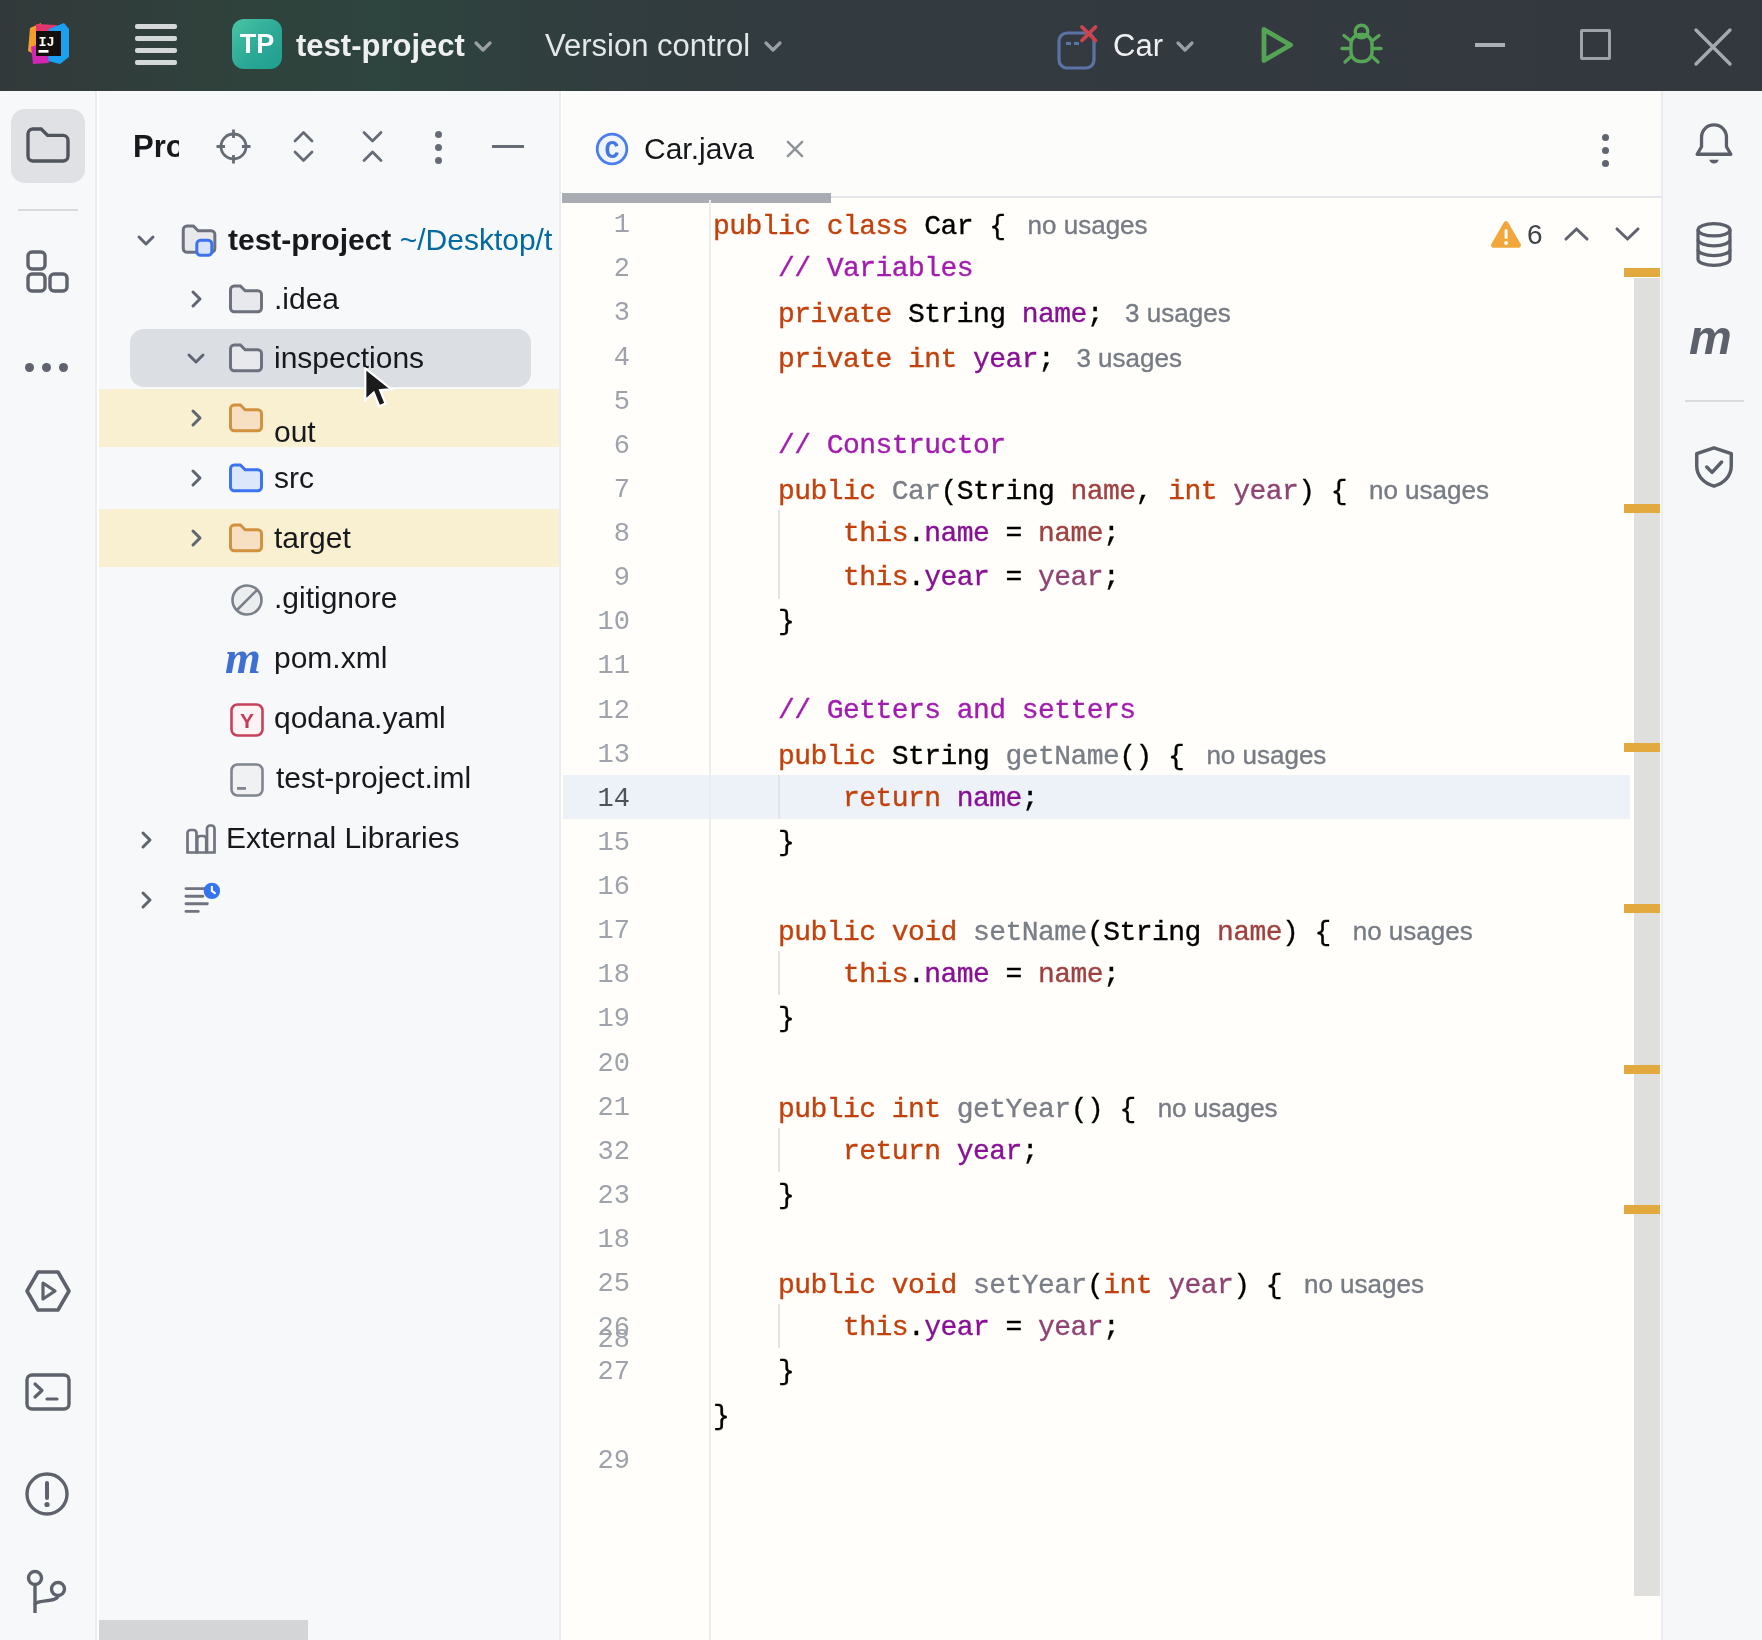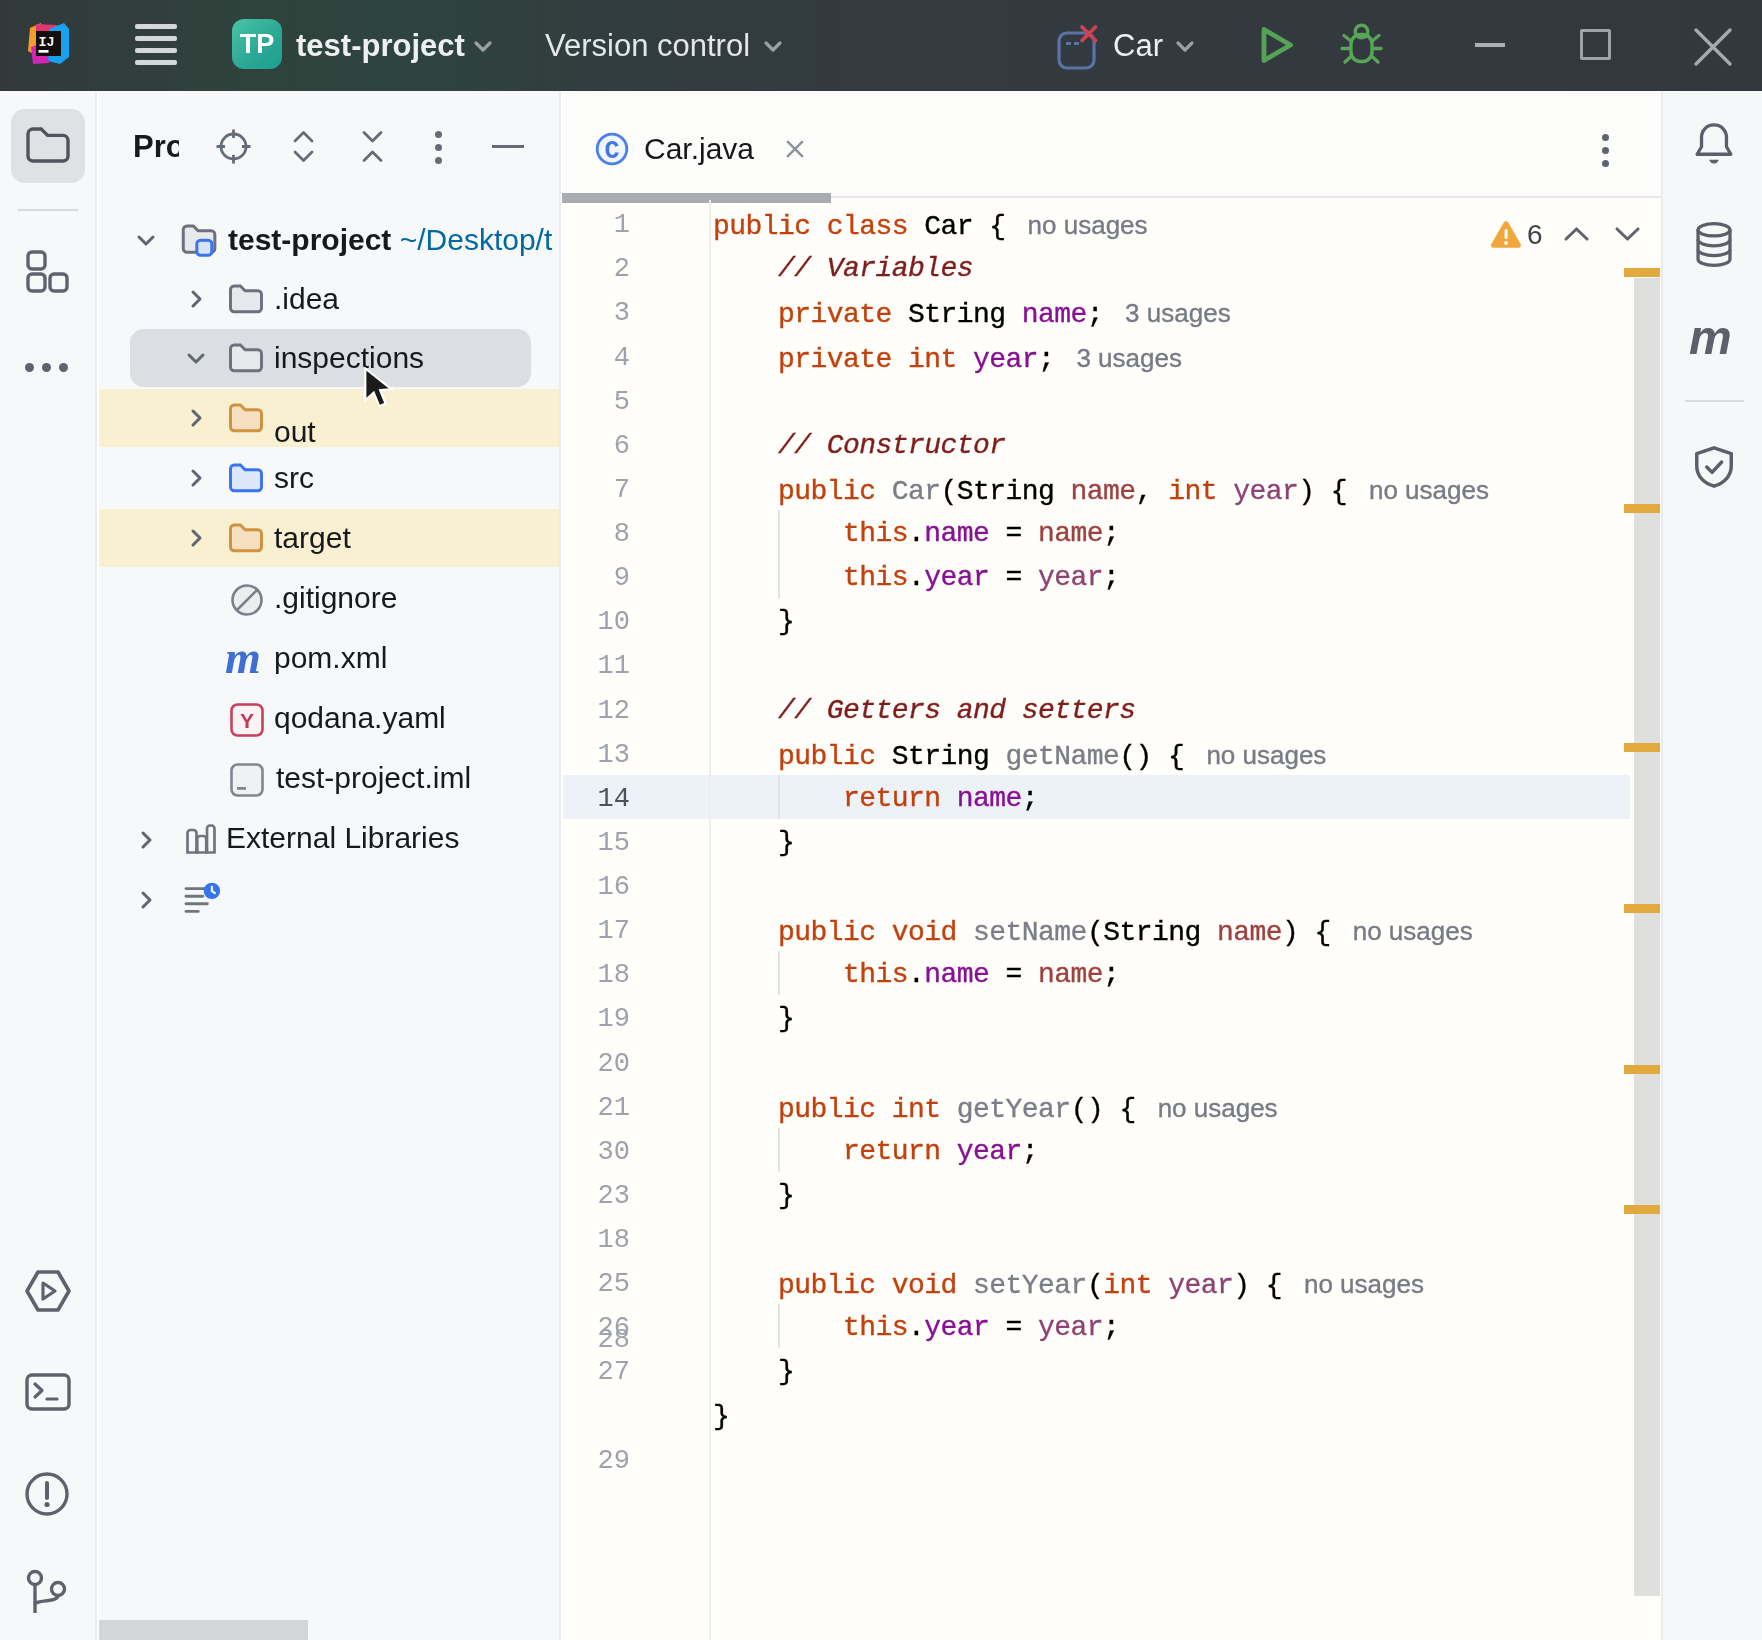--- a/index.html
+++ b/index.html
@@ -13,21 +13,21 @@
 #lstripe{position:absolute;left:0;top:91px;width:97px;height:1549px;background:#f7f8fa;border-right:2px solid #ebecf0}
 
 #ppanel{position:absolute;left:99px;top:91px;width:462px;height:1549px;background:#f7f8fa;border-right:2px solid #ebecf0;overflow:hidden}
 .trow{position:absolute;height:58px;line-height:58px;font-size:30px;color:#17191d;white-space:nowrap}
 
 #editor{position:absolute;left:563px;top:91px;width:1098px;height:1549px;background:#fffefa}
 #tabbar{position:absolute;left:563px;top:91px;width:1098px;height:107px;background:#fcfcfa;border-bottom:2px solid #e5e7ea}
 #gutsep{position:absolute;left:709px;top:200px;width:2px;height:1440px;background:#eceded}
 .cl{position:absolute;left:713px;height:44px;line-height:44px;margin-top:-2px;-webkit-text-stroke:.35px;font-family:"Liberation Mono",monospace;font-size:28px;letter-spacing:-.55px;white-space:pre;color:#000}
 .ln{position:absolute;left:540px;width:90px;text-align:right;height:44px;line-height:44px;margin-top:-2px;font-family:"Liberation Mono",monospace;font-size:27px;color:#9ea3ab}
-.k{color:#c2410c}.c{color:#7f1d1d;font-style:italic}.f{color:#871094}.g{color:#7a7e87}.pn{color:#9e4140}.py{color:#8f4372}
+.k{color:#c2410c}.c{color:#a21caf;}.f{color:#871094}.g{color:#7a7e87}.pn{color:#9e4140}.py{color:#8f4372}
 .h{font-family:"Liberation Sans",sans-serif;font-size:26px;color:#767b84;letter-spacing:0;margin-left:22px}
 .ig{position:absolute;width:2px;background:#e1e3e6}
 .mark{position:absolute;left:1624px;width:36px;height:9px;background:#e2a93f}
 
 #rstripe{position:absolute;left:1661px;top:91px;width:101px;height:1549px;background:#f6f7f9;border-left:2px solid #ebecf0}
 </style></head>
 <body>
 <div id="app">
 <div id="editor"></div>
 <div id="tabbar">
@@ -85,21 +85,21 @@
  <div class="ln" style="top:691px">12</div>
  <div class="ln" style="top:735px">13</div>
  <div class="ln" style="top:779px;color:#4d525a">14</div>
  <div class="ln" style="top:823px">15</div>
  <div class="ln" style="top:867px">16</div>
  <div class="ln" style="top:911px">17</div>
  <div class="ln" style="top:955px">18</div>
  <div class="ln" style="top:999px">19</div>
  <div class="ln" style="top:1044px">20</div>
  <div class="ln" style="top:1088px">21</div>
- <div class="ln" style="top:1132px">30</div>
+ <div class="ln" style="top:1132px">32</div>
  <div class="ln" style="top:1176px">23</div>
  <div class="ln" style="top:1220px">18</div>
  <div class="ln" style="top:1264px">25</div>
  <div class="ln" style="top:1308px">26</div>
  <div class="ln" style="top:1352px">27</div>
  <div class="ln" style="top:1320px">28</div>
  <div class="ln" style="top:1441px">29</div>
  <div class="cl" style="top:205px"><span class="k">public</span> <span class="k">class</span> Car {<span class="h">no usages</span></div>
  <div class="cl" style="top:249px">    <span class="c">// Variables</span></div>
  <div class="cl" style="top:293px">    <span class="k">private</span> String <span class="f">name</span>;<span class="h">3 usages</span></div>

